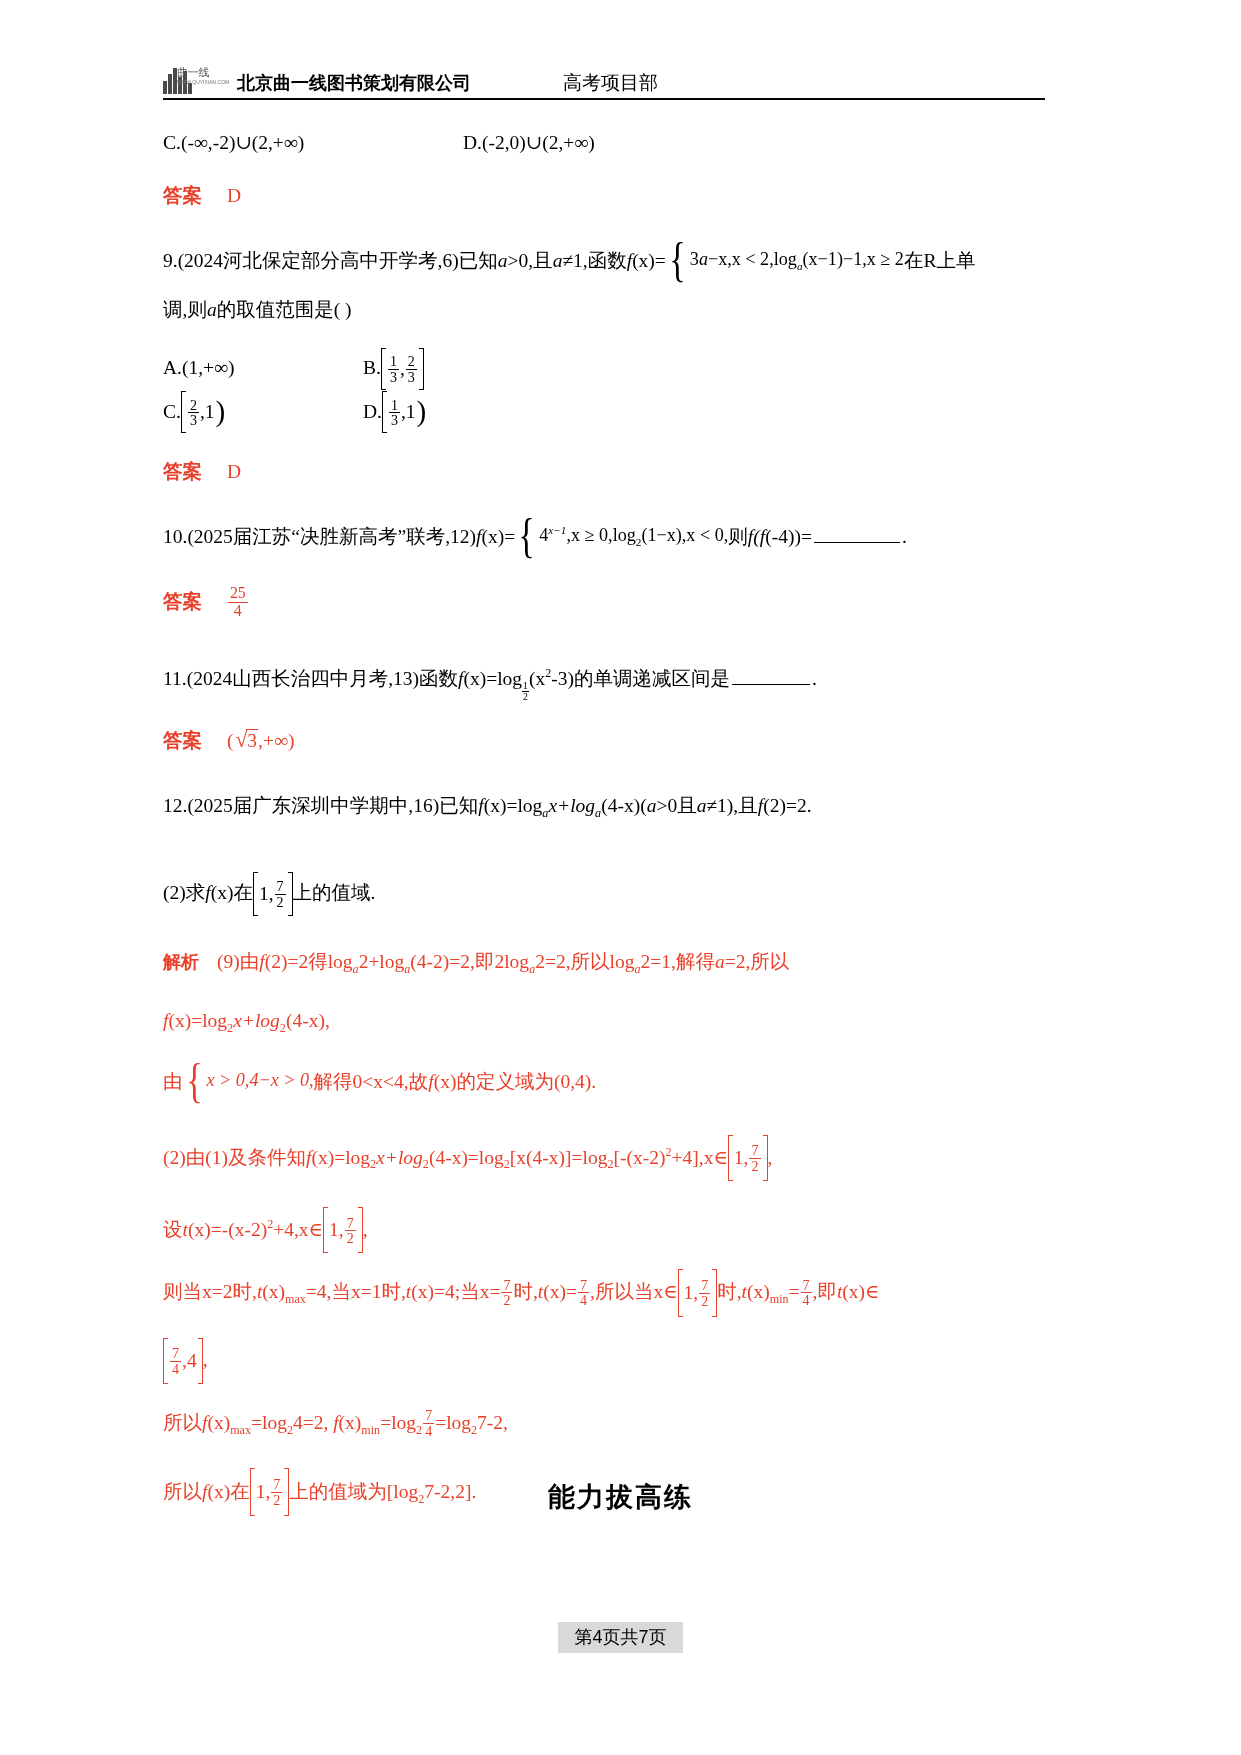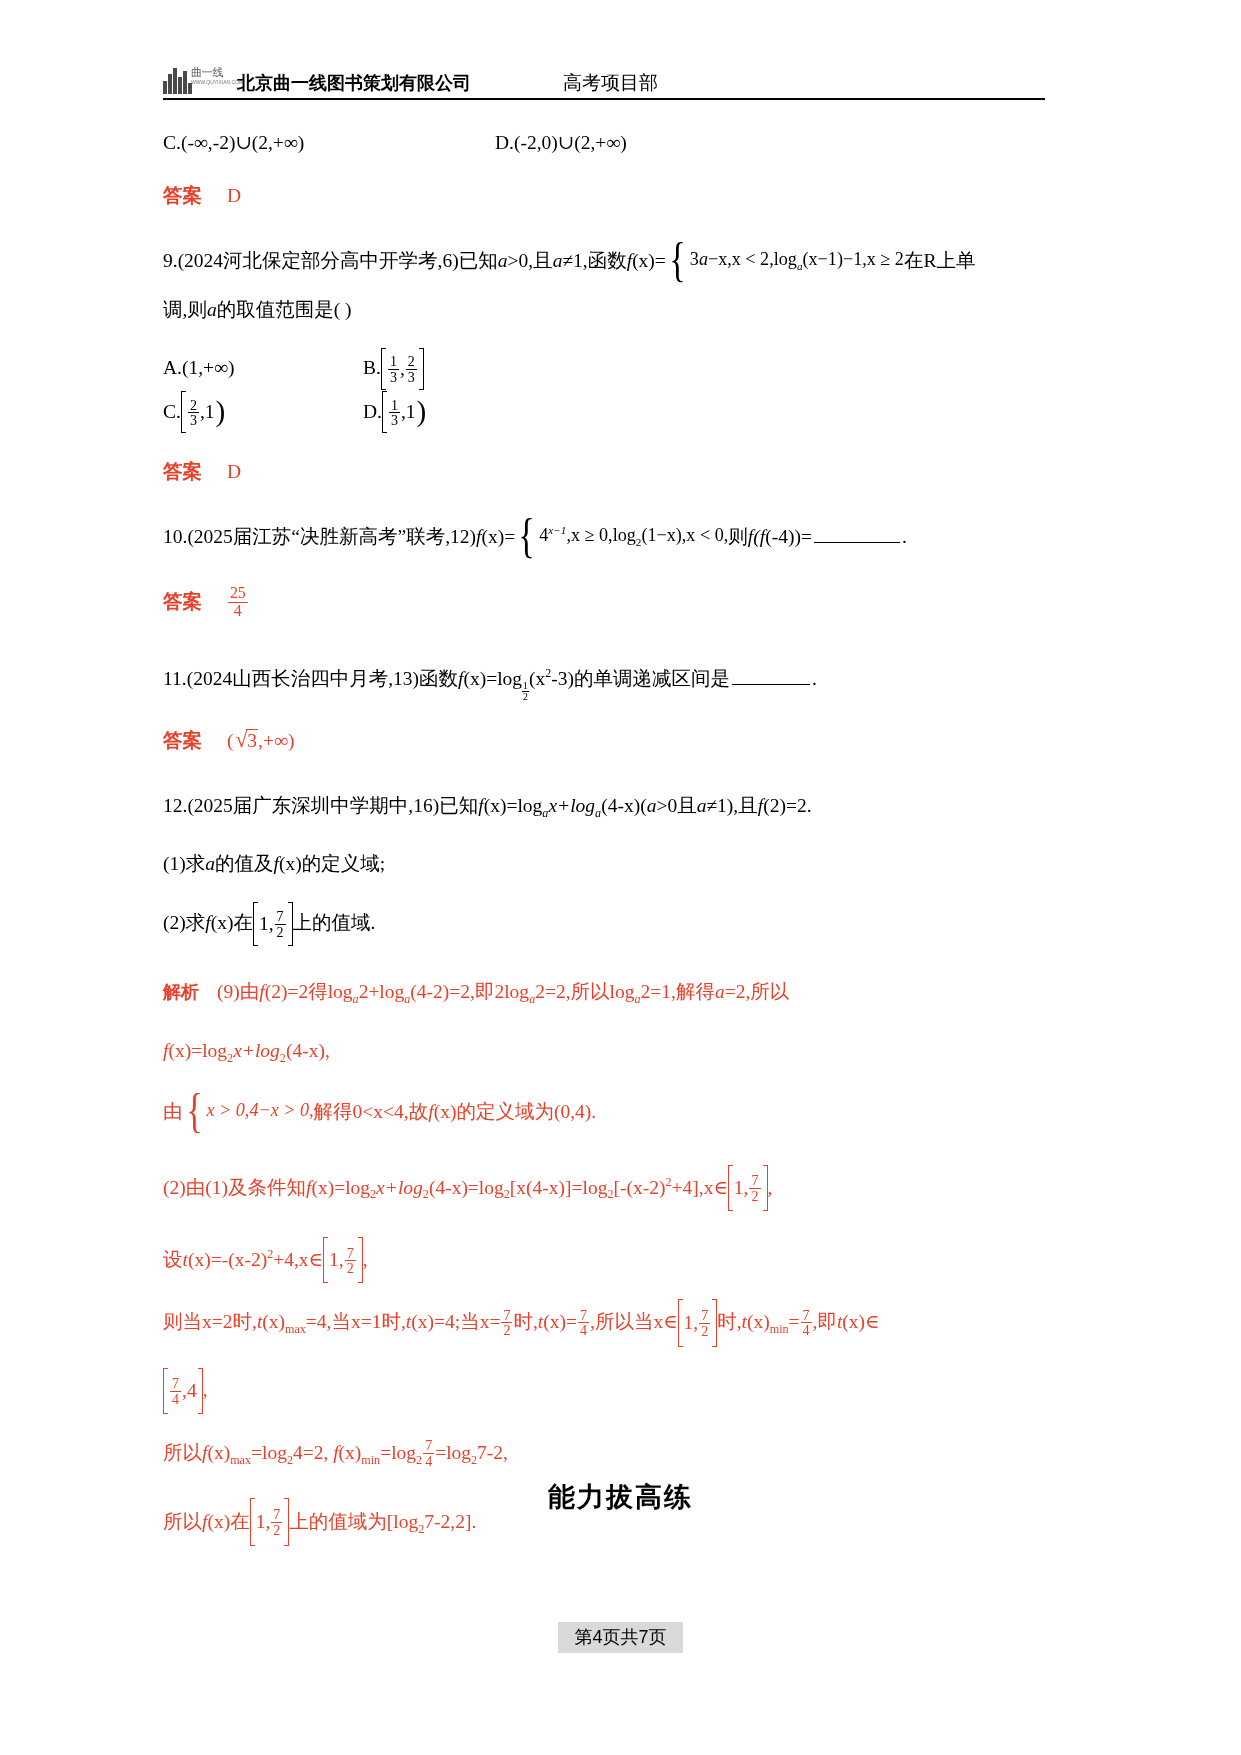--- a/index.html
+++ b/index.html
@@ -58,21 +58,21 @@
     display: block;
   }
   .logo-bars i:nth-child(1) { left: 0px;  height: 13px; }
   .logo-bars i:nth-child(2) { left: 5px;  height: 20px; }
   .logo-bars i:nth-child(3) { left: 10px; height: 26px; }
   .logo-bars i:nth-child(4) { left: 15px; height: 17px; }
   .logo-bars i:nth-child(5) { left: 20px; height: 23px; }
   .logo-bars i:nth-child(6) { left: 25px; height: 11px; }
   .logo-text {
     position: absolute;
-    left: 28px;
+    left: 14px;
     bottom: 1px;
     width: 42px;
     height: 28px;
     font-size: 9px;
     line-height: 10px;
     color: #555;
     font-family: "Liberation Sans", sans-serif;
     letter-spacing: -0.3px;
   }
   .logo-text .l1 { display:block; font-size: 11px; }
@@ -239,21 +239,21 @@
   .blank-underline {
     display: inline-block;
     border-bottom: 1.4px solid #000;
     width: 86px;
     height: 0.85em;
     margin: 0 2px;
     vertical-align: baseline;
   }
   .blank-underline.short { width: 78px; }
 
-  .opt-row { display: flex; gap: 32px; }
+  .opt-row { display: flex; }
   .opt-a { width: 200px; }
   .opt-c { width: 200px; }
 
   
   .section-title {
     position: absolute;
     left: 0;
     top: 1467px;
     width: 1241px;
     text-align: center;
@@ -423,23 +423,20 @@
     </div>
 
     <div class="gap-lg"></div>
 
     <div class="line">
       <span>12.(2025届广东深圳中学期中,16)已知</span><i class="v">f</i><span>(x)=log</span><sub class="sm"><i class="v">a</i></sub><i class="v">x+log</i><sub class="sm"><i class="v">a</i></sub><span>(4-x)(</span><i class="v">a</i><span>&gt;0且</span><i class="v">a</i><span>≠1),且</span><i class="v">f</i><span>(2)=2.</span>
     </div>
 
     <div class="gap-md"></div>
 
-    <div class="line">
-      <span>(1)求</span><i class="v">a</i><span>的值及</span><i class="v">f</i><span>(x)的定义域;</span>
-    </div>
 
     <div class="gap-md"></div>
 
     <div class="line" style="line-height:44px;">
       <span>(2)求</span><i class="v">f</i><span>(x)在</span><span class="brk">
           <span class="bar l"></span>
           <span class="body"><span>1,</span><span class="frac">
               <span class="num">7</span>
               <span class="den">2</span>
             </span></span>

